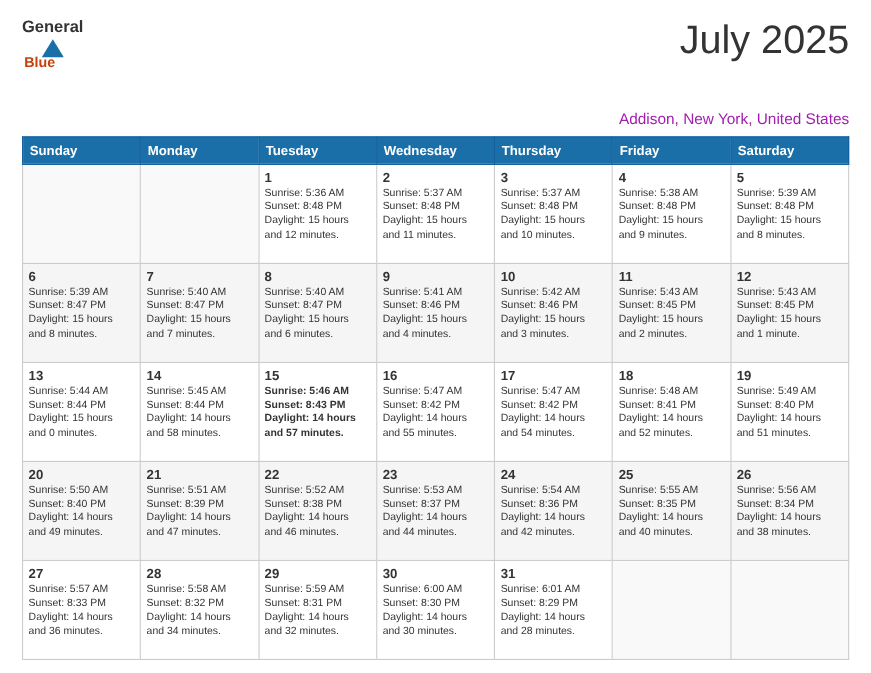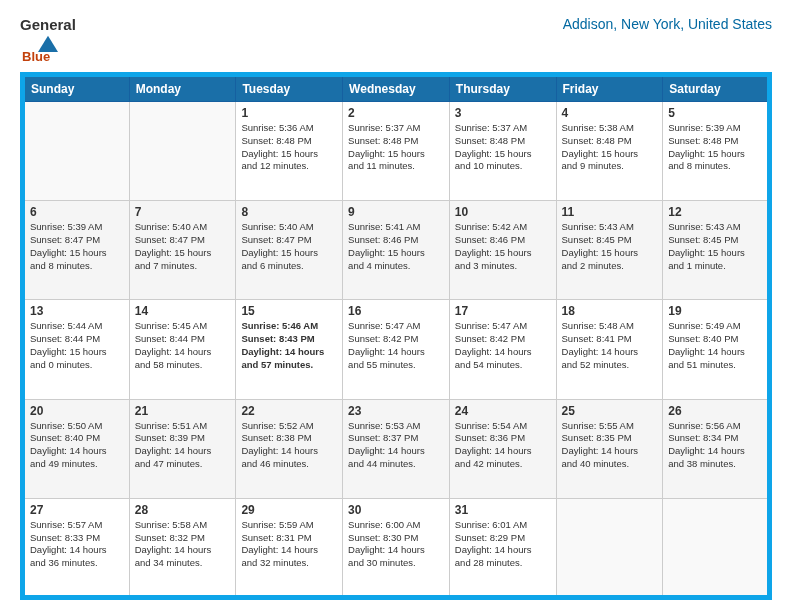--- a/index.html
+++ b/index.html
@@ -41,25 +41,26 @@
       text-align: right;
     }
     .main-title {
       font-size: 36px;
       font-weight: normal;
       color: #333;
       line-height: 1.1;
     }
     .subtitle {
       font-size: 14px;
-      color: #0369a1;
+      color: #a21caf;
+      margin-top: 44px;
     }
     .calendar {
       flex: 1;
-      border: 5px solid #0ea5e9;
+      border: 1px solid #0ea5e9;
       border-collapse: collapse;
       width: 100%;
       table-layout: fixed;
     }
     .calendar th {
       background: #1a6fa8;
       color: #fff;
       font-size: 12px;
       font-weight: bold;
       padding: 5px 6px;
@@ -112,20 +113,21 @@
     <div class="logo-wrapper">
       <div class="logo-row">
         <span class="logo-text-general">General</span>
         <svg class="logo-icon" viewBox="0 0 22 20" xmlns="http://www.w3.org/2000/svg">
           <polygon points="11,2 22,20 0,20" fill="#1a6fa8"></polygon>
         </svg>
       </div>
       <span class="logo-text-blue" style="margin-top:-4px; margin-left:2px;">Blue</span>
     </div>
     <div class="title-block">
+      <div class="main-title">July 2025</div>
       <div class="subtitle">Addison, New York, United States</div>
     </div>
   </div>
 
   <table class="calendar">
     <thead>
       <tr>
 
       <th>Sunday</th>
           <th>Monday</th>

